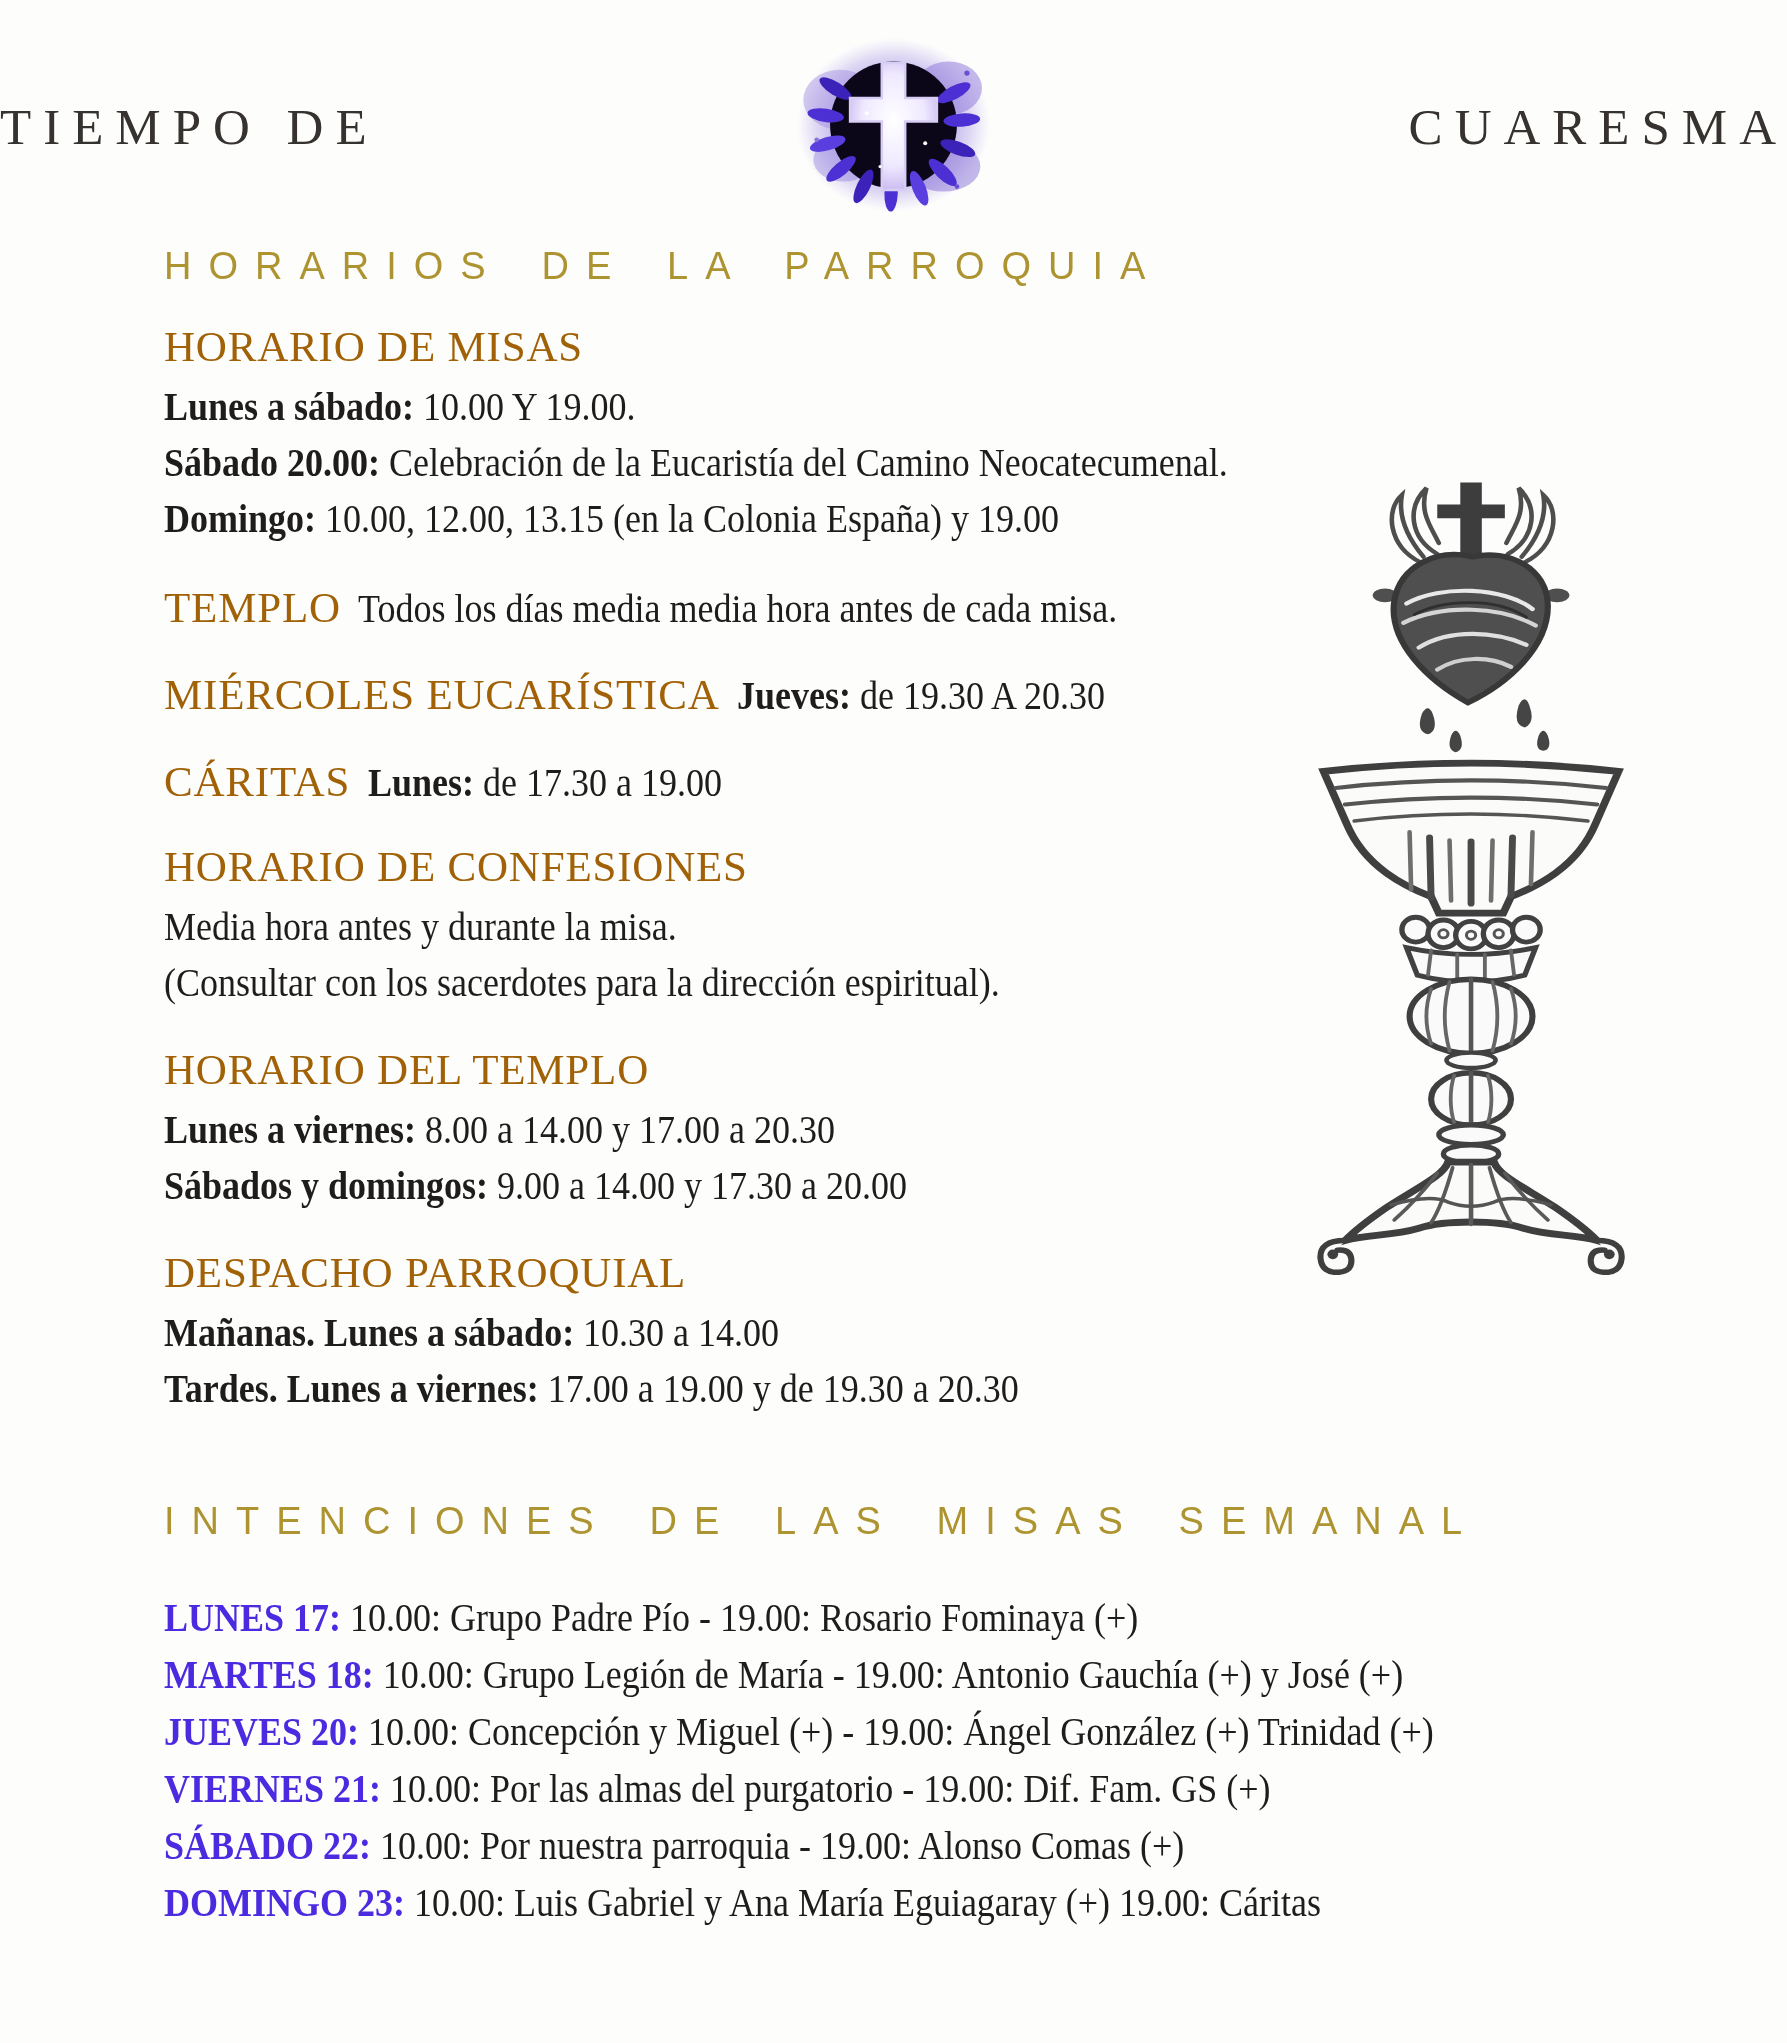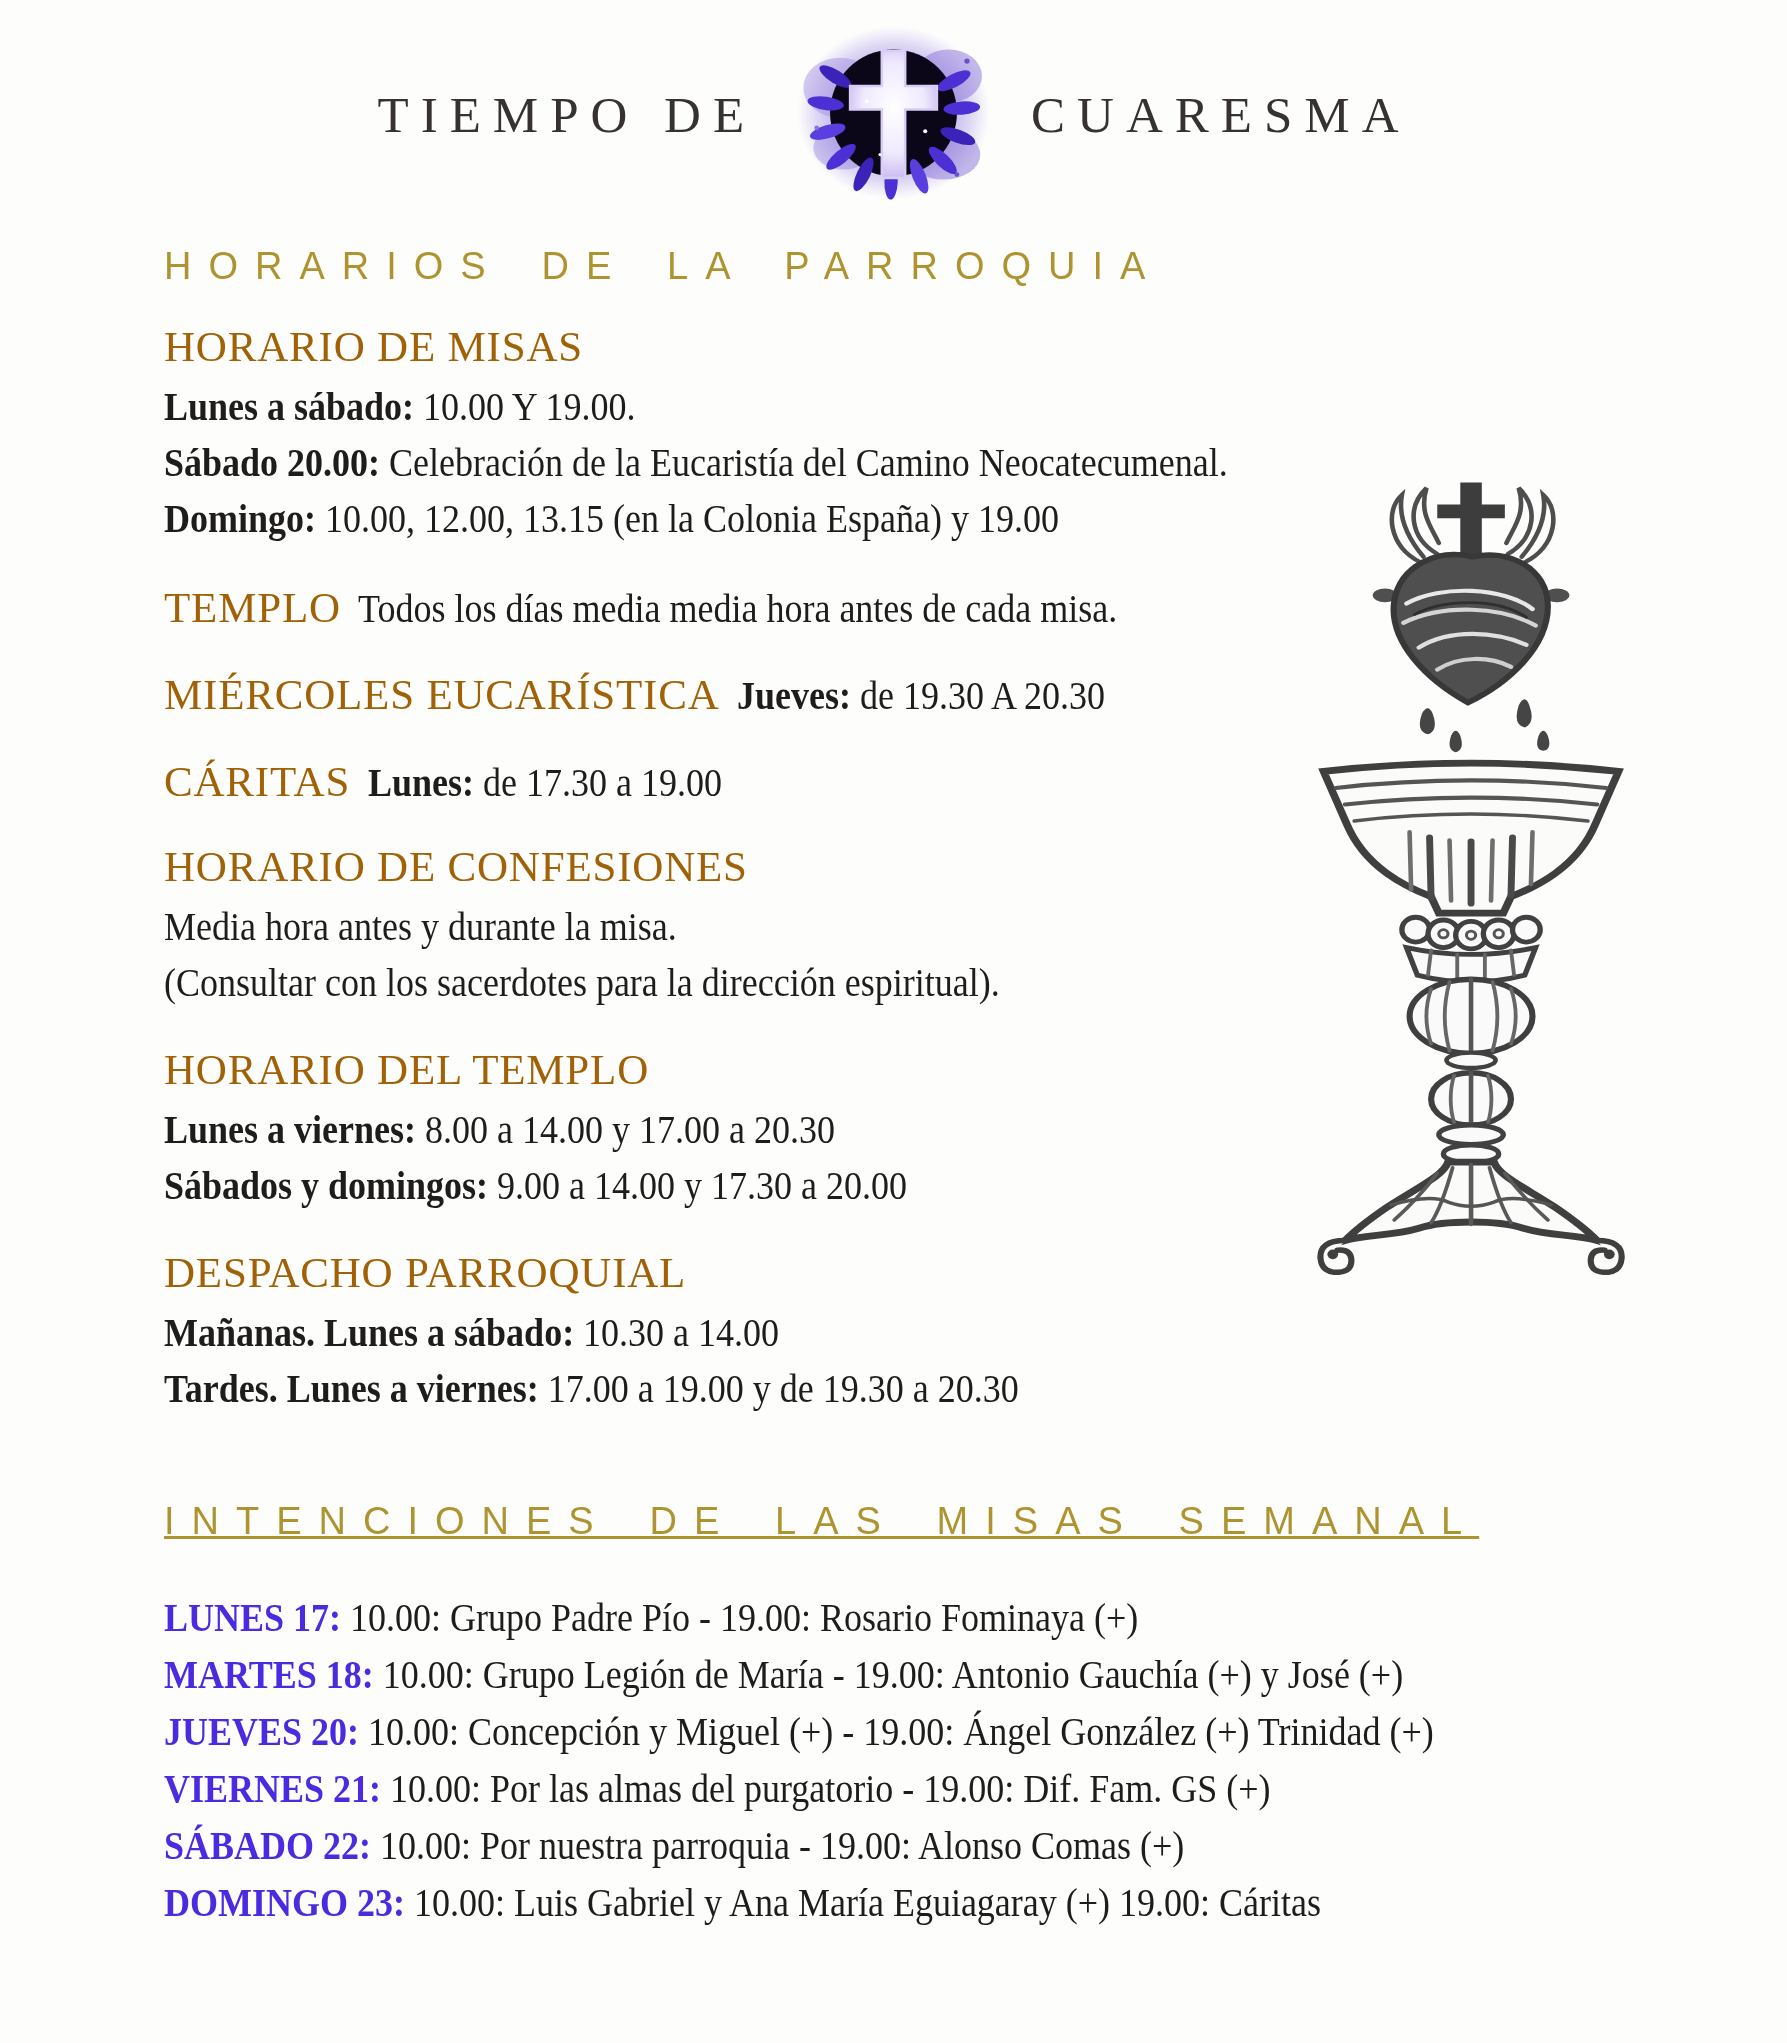--- a/index.html
+++ b/index.html
@@ -10,24 +10,24 @@
     height: 2043px;
     background: #fdfdfc;
     font-family: "Liberation Serif", serif;
     color: #1e1d1b;
     overflow: hidden;
   }
 
   
   .header {
     position: absolute;
-    top: 21px; left: 0;
+    top: 33px; left: 0;
     width: 100%;
     display: flex;
-    justify-content: center;
+    justify-content: space-between;
     align-items: center;
     gap: 37px;
   }
   .brand {
     font-family: "Liberation Serif", serif;
     font-size: 51px;
     letter-spacing: 12px;
     color: #35322f;
     white-space: nowrap;
   }
@@ -64,21 +64,21 @@
   .squeeze {
     display: inline-block;
     transform: scaleX(0.9);
     transform-origin: 0 62%;
   }
   .inline-sec { margin: 35px 0 0 0; font-size: 40px; line-height: 51px; white-space: nowrap; }
   .inline-sec .purple-title { margin-right: 17.6px; }
   strong { font-weight: bold; }
 
   
-  .intentions-heading { margin-top: 83px; text-decoration: underline; }
+  .intentions-heading { margin-top: 83px; }
   .intentions-list { margin-top: 46px; }
   .intention { margin: 0; font-size: 40px; line-height: 57px; white-space: nowrap; }
   .intention .day { color: #4b2ae0; font-weight: bold; }
 
   
   .chalice {
     position: absolute;
     left: 1299px; top: 477px;
     width: 361px; height: 798px;
   }

